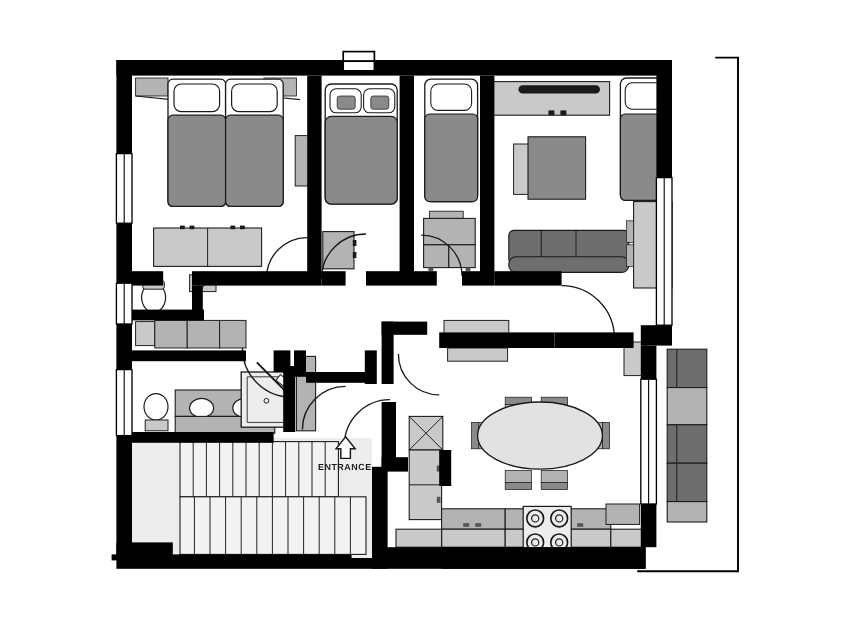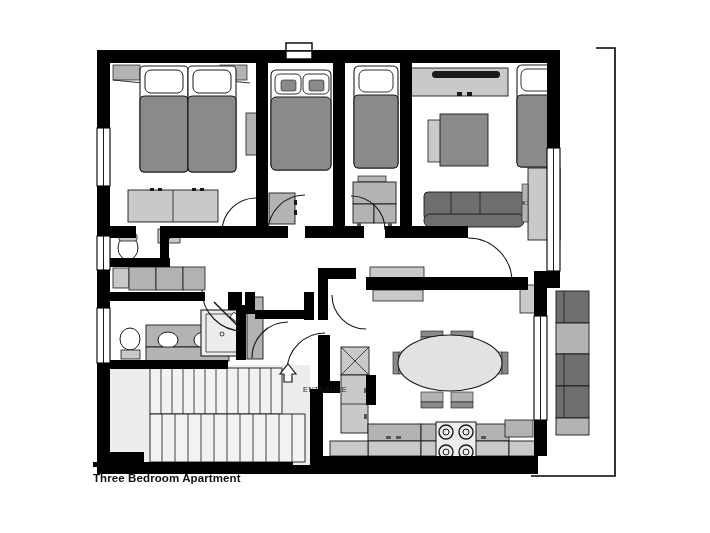--- a/index.html
+++ b/index.html
@@ -30,25 +30,24 @@
     font-weight: bold;
     color: #111111;
     letter-spacing: 0.1px;
     white-space: nowrap;
   }
   .entrance-label {
     position: absolute;
     left: 265px;
     top: 385px;
     font-size: 7.4px;
-    font-weight: normal;
+    font-weight: bold;
     color: #1a1a1a;
     letter-spacing: 0.45px;
     white-space: nowrap;
-    margin-left: 38px;
   }
 </style>
 </head>
 <body>
 
 <div id="plan-root">
 
 <svg class="floorplan" viewBox="0 0 710 533" xmlns="http://www.w3.org/2000/svg">
 
   <rect x="0" y="0" width="710" height="533" fill="#ffffff"></rect>
@@ -409,16 +408,15 @@
     <path d="M 288 364 L 296 374 L 292 374 L 292 382 L 284 382 L 284 374 L 280 374 Z" fill="#ffffff" stroke="#1a1a1a" stroke-width="1.2"></path>
   </g>
 
   <g>
     <path d="M 252 358 A 36 36 0 0 1 288 322" fill="none" stroke="#1a1a1a" stroke-width="1.2"></path>
   </g>
 
   <rect x="93" y="462" width="200" height="5" fill="#000000"></rect>
 </svg>
 
-<div class="plan-title">Three Bedroom Apartment</div>
 <div class="entrance-label">ENTRANCE</div>
 
 </div>
 
 </body></html>

